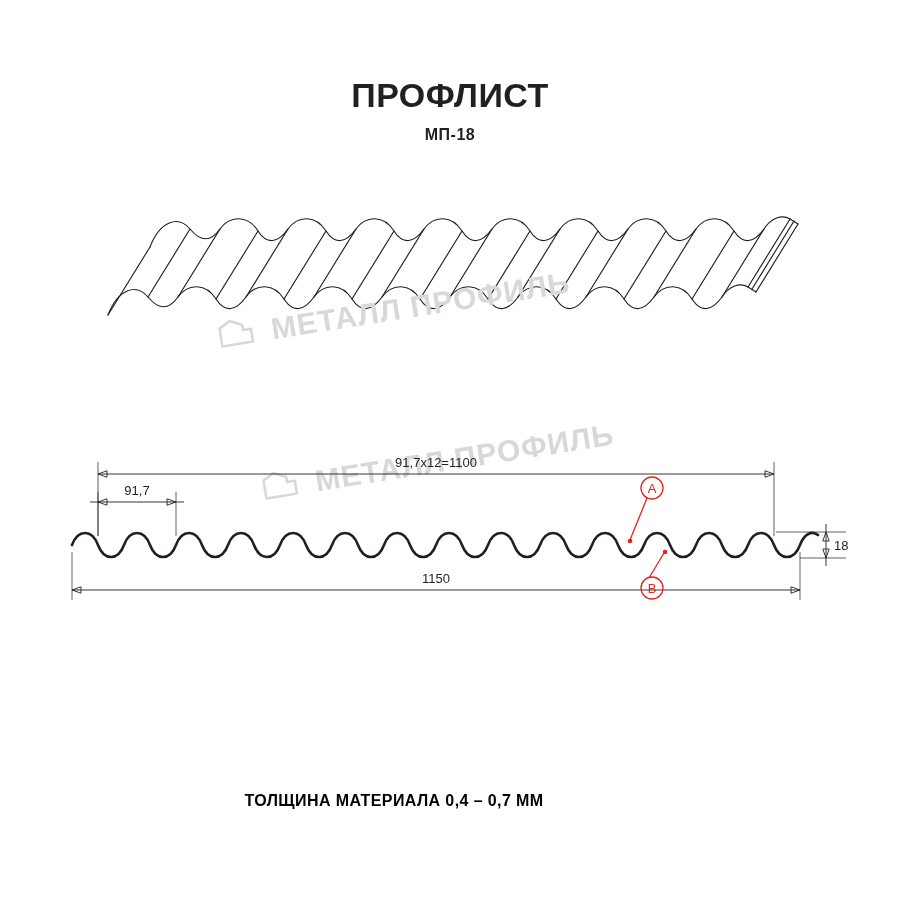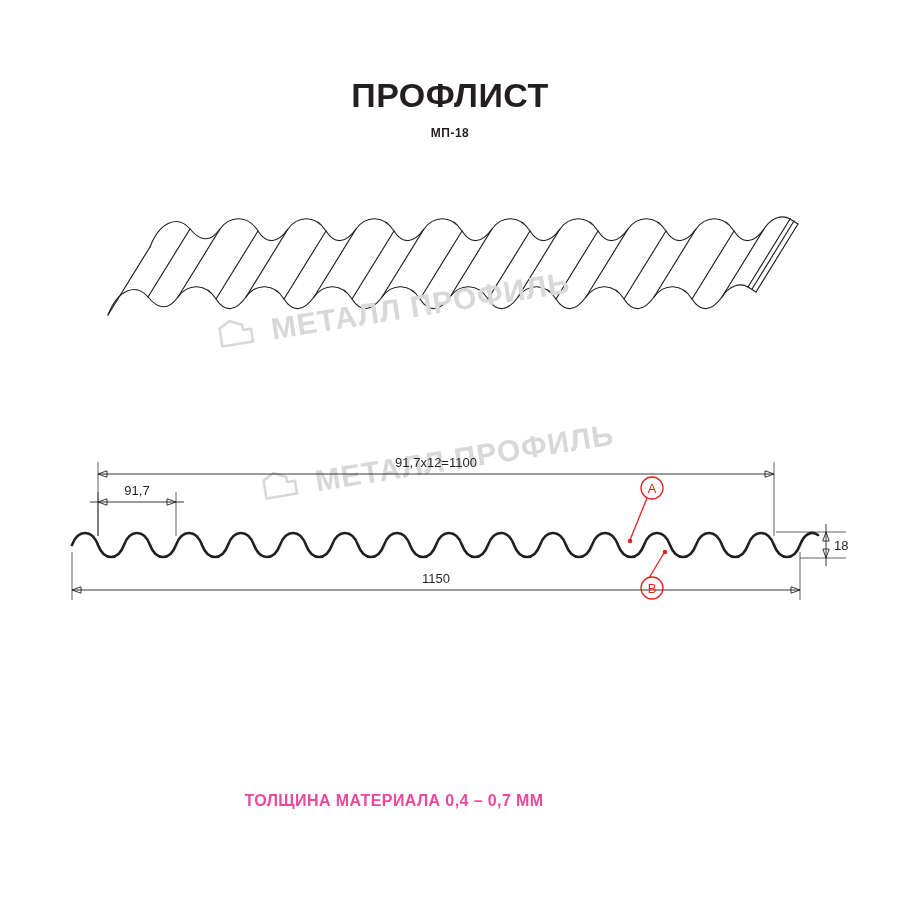--- a/index.html
+++ b/index.html
@@ -30,21 +30,21 @@
   }
   .title {
     font-size: 34px;
     font-weight: bold;
     letter-spacing: 0.5px;
     line-height: 1;
     color: #231f20;
   }
   .subtitle {
     margin-top: 14px;
-    font-size: 12px;
+    font-size: 16px;
     font-weight: bold;
     letter-spacing: 0.5px;
     color: #231f20;
   }
 
   
   .iso-wrap {
     position: absolute;
     top: 185px;
     left: 70px;
@@ -134,21 +134,21 @@
   
   .footer {
     position: absolute;
     top: 792px;
     left: 0;
     width: 788px;
     text-align: center;
     font-size: 16px;
     font-weight: bold;
     letter-spacing: 0.4px;
-    color: #ec4899;
+    color: #000000;
   }
 </style>
 </head>
 <body>
 
 <div class="page">
 
   <div class="header">
     <div class="title">ПРОФЛИСТ</div>
     <div class="subtitle">МП-18</div>

